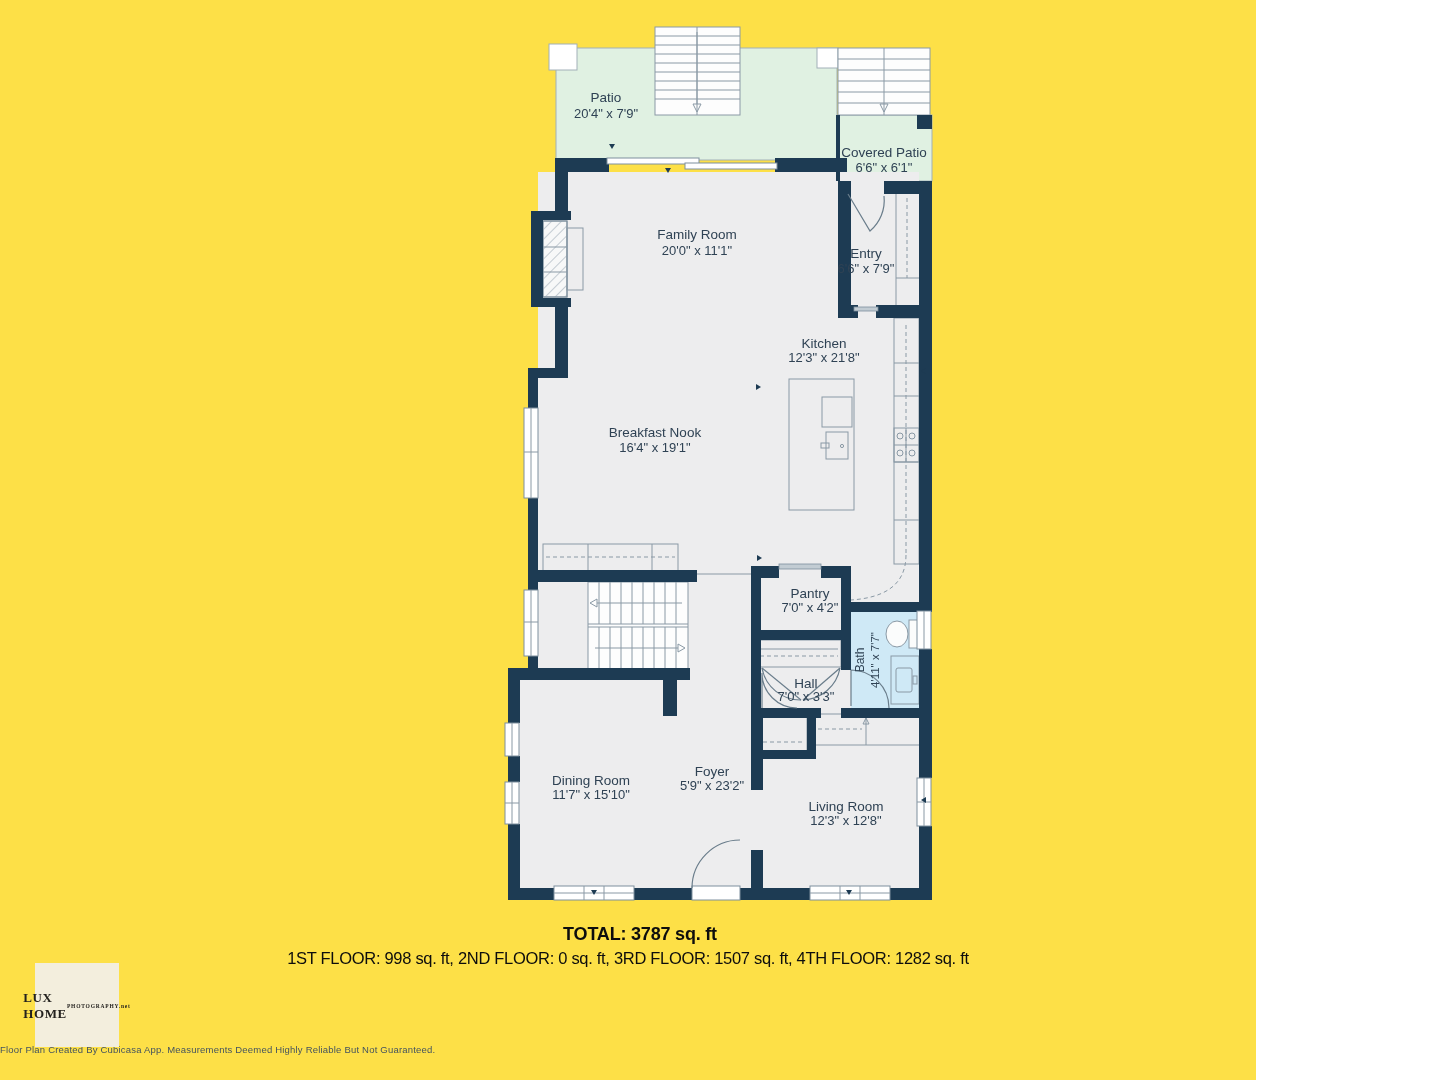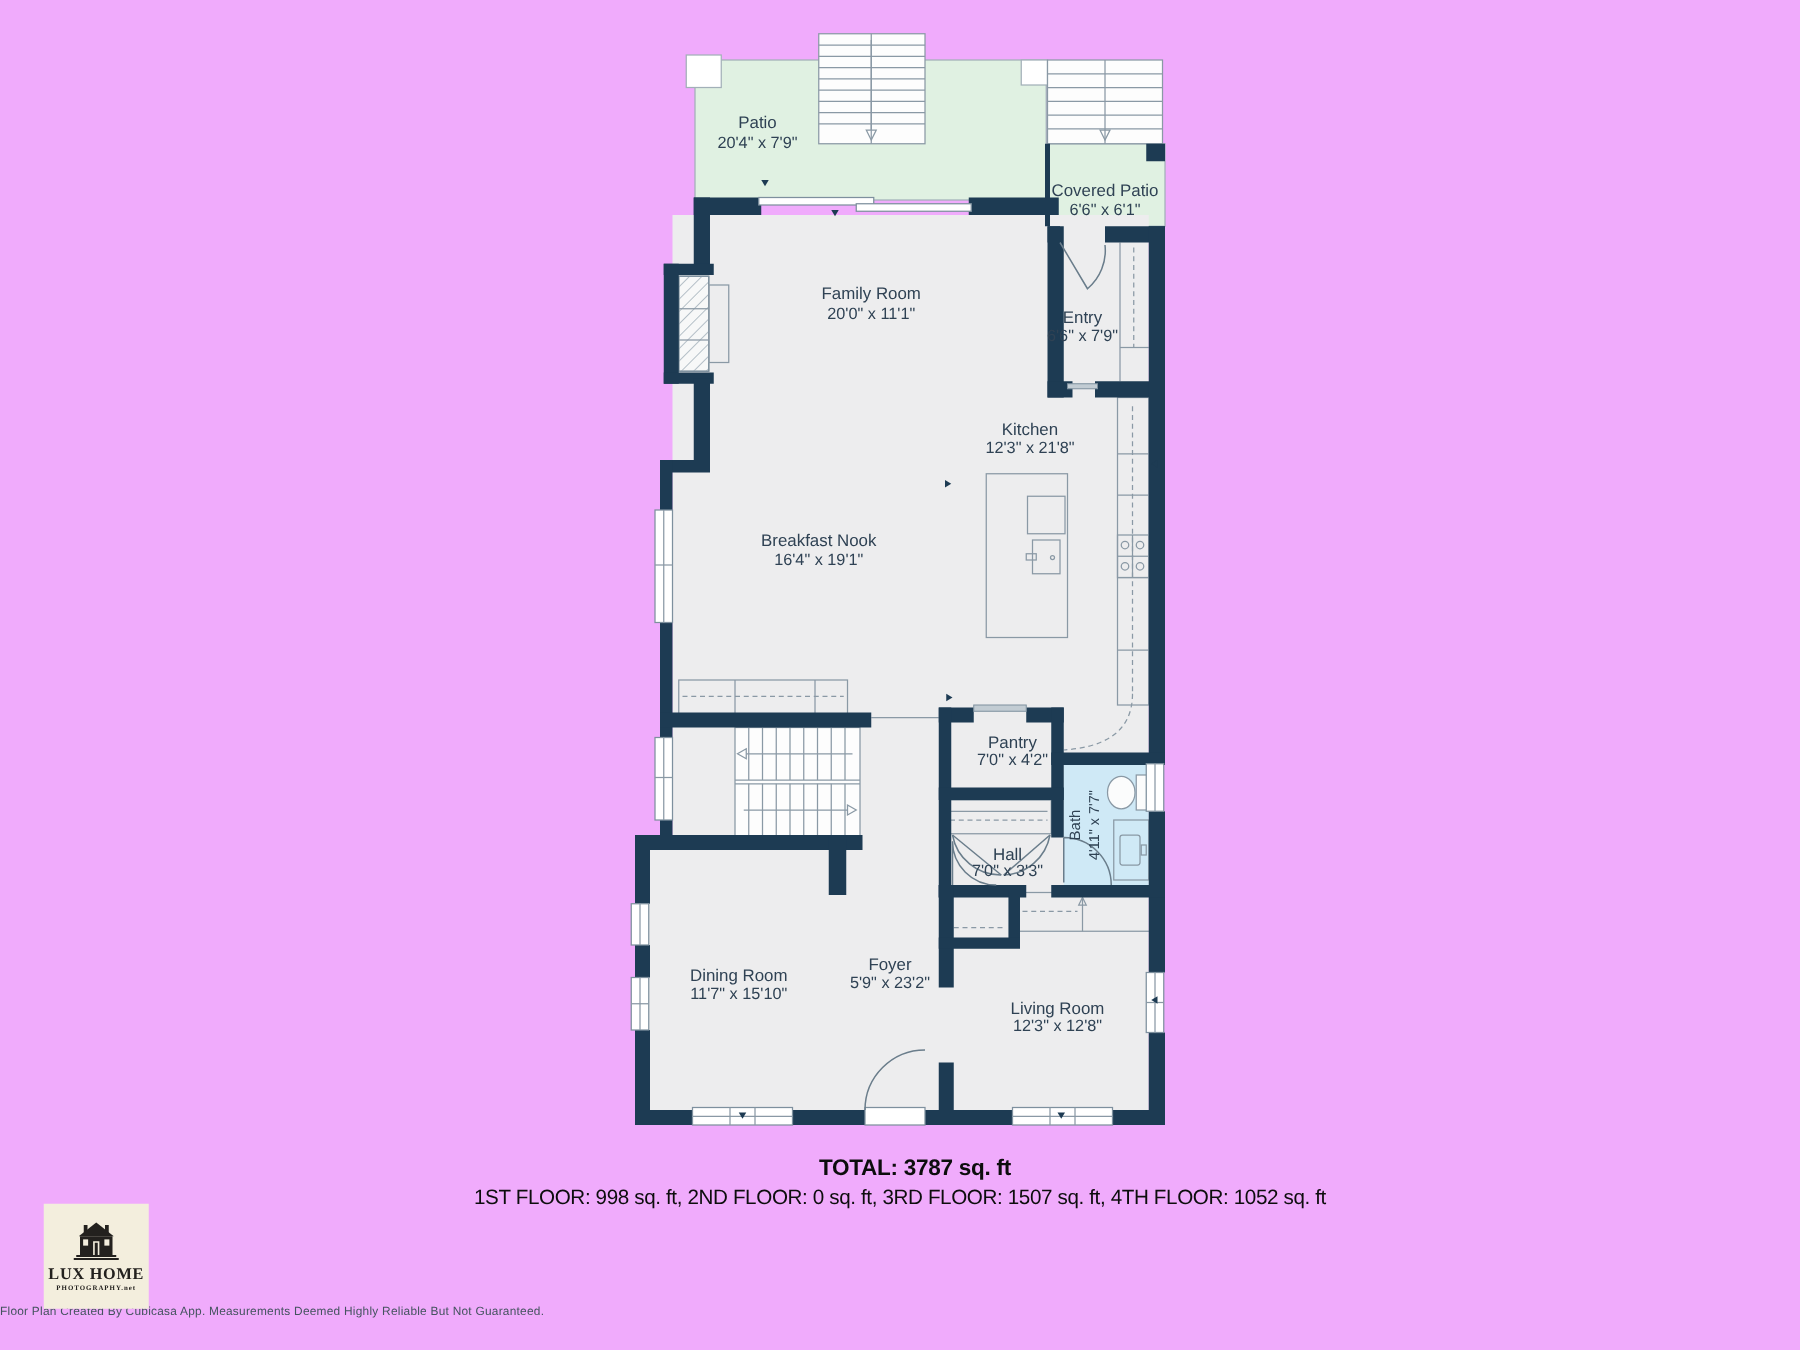--- a/index.html
+++ b/index.html
@@ -1,16 +1,16 @@
 <!DOCTYPE html>
 <html><head>
 <meta charset="utf-8">
 <style>
   html,body{margin:0;padding:0;background:#ffffff;}
-  .page{position:relative;width:1440px;height:1080px;background:#f0abfc;overflow:hidden;
+  .page{position:relative;width:1256px;height:1080px;background:#fde047;overflow:hidden;
         font-family:"Liberation Sans",sans-serif;
         --wall:#1d3b53;--floor:#ededee;--patio:#e0f1e2;--bath:#cfe9f6;--label:#2f4254;}
   svg text{font-family:"Liberation Sans",sans-serif;}
   .wall{fill:var(--wall);}
   .floor{fill:var(--floor);}
   .patio{fill:var(--patio);}
   .bathf{fill:var(--bath);}
   .lbl{fill:var(--label);text-anchor:middle;}
   .lbl-name{font-size:13.5px;}
   .lbl-dims{font-size:13px;}
@@ -21,21 +21,21 @@
   .fixw{stroke:#8a99a5;stroke-width:1;fill:#fbfcfc;}
   .dash{stroke:#8a99a5;stroke-width:1;fill:none;stroke-dasharray:4 3;}
   .arc{stroke:#6a7d8b;stroke-width:1.2;fill:none;}
   .mk{fill:var(--wall);}
   .summary{position:absolute;left:0;width:100%;top:924px;text-align:center;color:#0d0d0d;}
   .summary .total{font-size:18px;font-weight:bold;letter-spacing:-0.2px;margin:0 0 3px 0;padding-left:24px;}
   .summary .line{font-size:16.5px;letter-spacing:-0.3px;margin:0;line-height:20.5px;}
   .footnote{position:absolute;left:0;width:100%;top:1044px;text-align:left;
             font-size:9.5px;color:#44535f;letter-spacing:0.2px;}
   .logo{position:absolute;left:35px;top:963px;width:84px;height:84px;background:#f3eedd;
-        display:flex;flex-direction:column;align-items:center;justify-content:center;}
+        display:flex;flex-direction:row;align-items:center;justify-content:center;}
   .logo .t{font-family:"Liberation Serif",serif;font-weight:bold;font-size:13px;
            letter-spacing:0.6px;color:#23211e;margin-top:2px;}
   .logo .s{font-family:"Liberation Serif",serif;font-weight:bold;font-size:5.5px;
            letter-spacing:0.8px;color:#23211e;margin-top:1px;}
 </style>
 </head>
 <body>
 
 <div class="page" style="--wall: #1d3b53; --floor: #ededee; --patio: #e0f1e2; --bath: #cfe9f6; --label: #2f4254;">
 
@@ -311,21 +311,21 @@
     <g>
       <text class="lbl lbl-name" x="846" y="811">Living Room</text>
       <text class="lbl lbl-dims" x="846" y="825">12'3" x 12'8"</text>
     </g>
   </g>
 </svg>
 
 
 <div class="summary">
   <div class="total">TOTAL: 3787 sq. ft</div>
-  <div class="line">1ST FLOOR: 998 sq. ft, 2ND FLOOR: 0 sq. ft, 3RD FLOOR: 1507 sq. ft, 4TH FLOOR: 1052 sq. ft</div>
+  <div class="line">1ST FLOOR: 998 sq. ft, 2ND FLOOR: 0 sq. ft, 3RD FLOOR: 1507 sq. ft, 4TH FLOOR: 1282 sq. ft</div>
 </div>
 
 <div class="footnote">Floor Plan Created By Cubicasa App. Measurements Deemed Highly Reliable But Not Guaranteed.</div>
 
 
 <div class="logo">
   <svg width="40" height="32" viewBox="0 0 40 32">
     <rect x="10" y="3" width="3" height="7" fill="#23211e"></rect>
     <rect x="27" y="3" width="3" height="7" fill="#23211e"></rect>
     <polygon points="20,1 34,12 6,12" fill="#23211e"></polygon>

